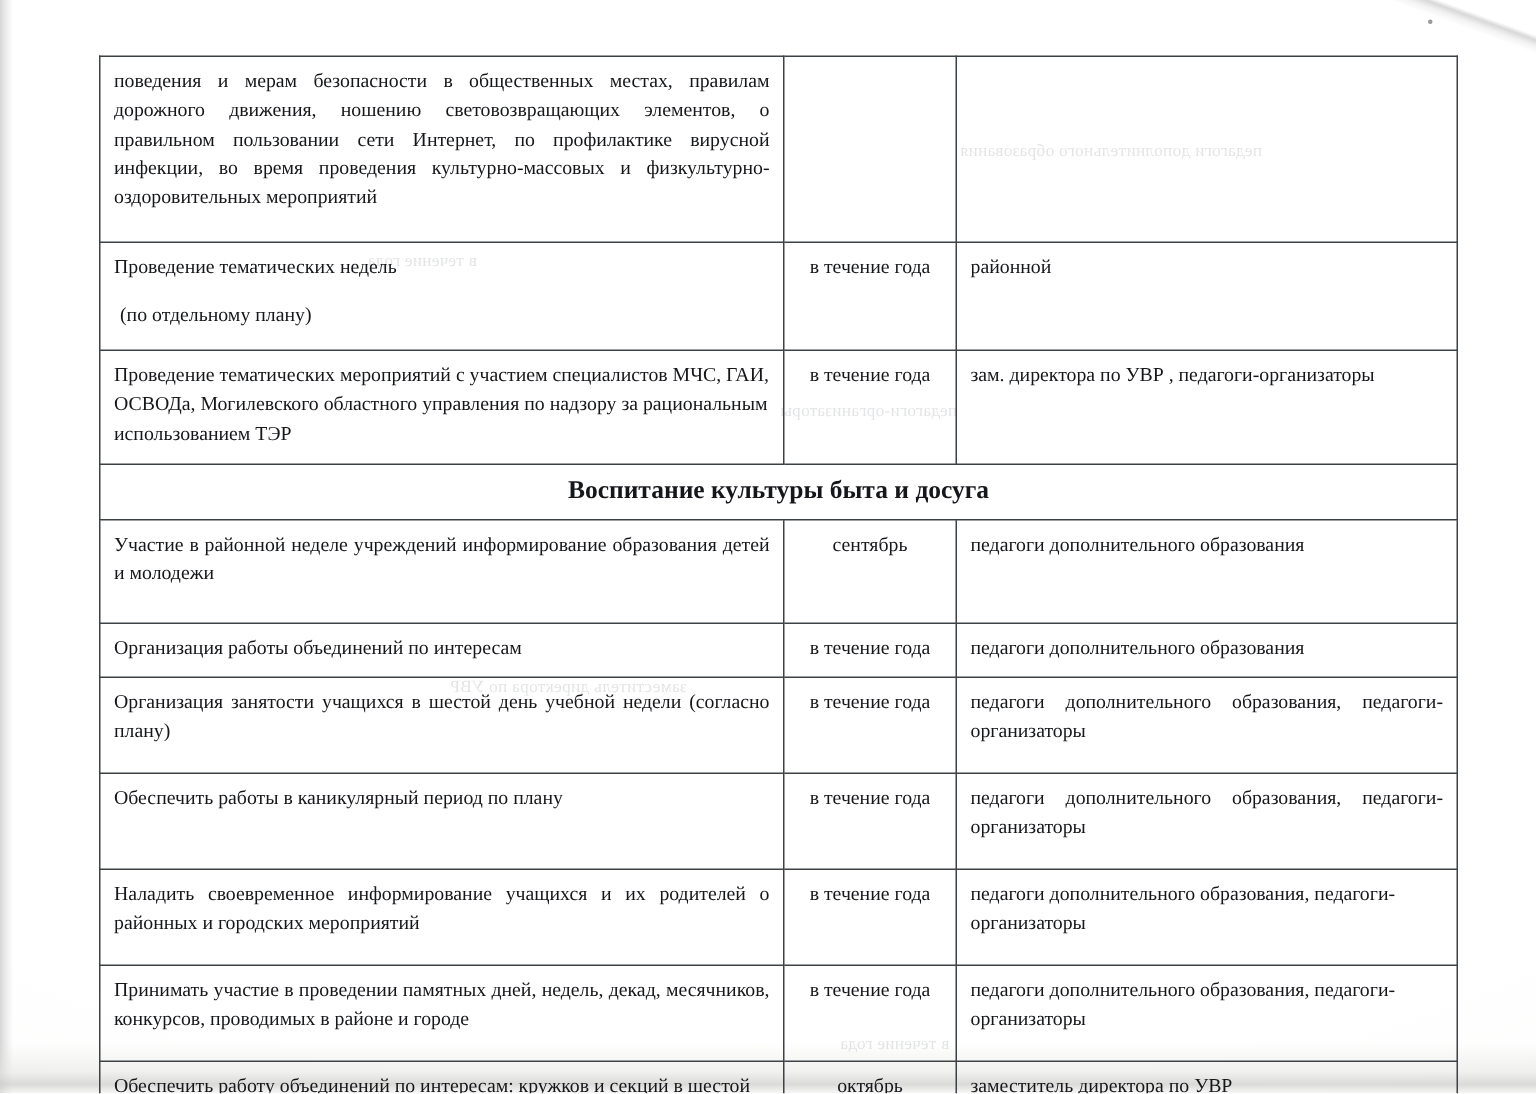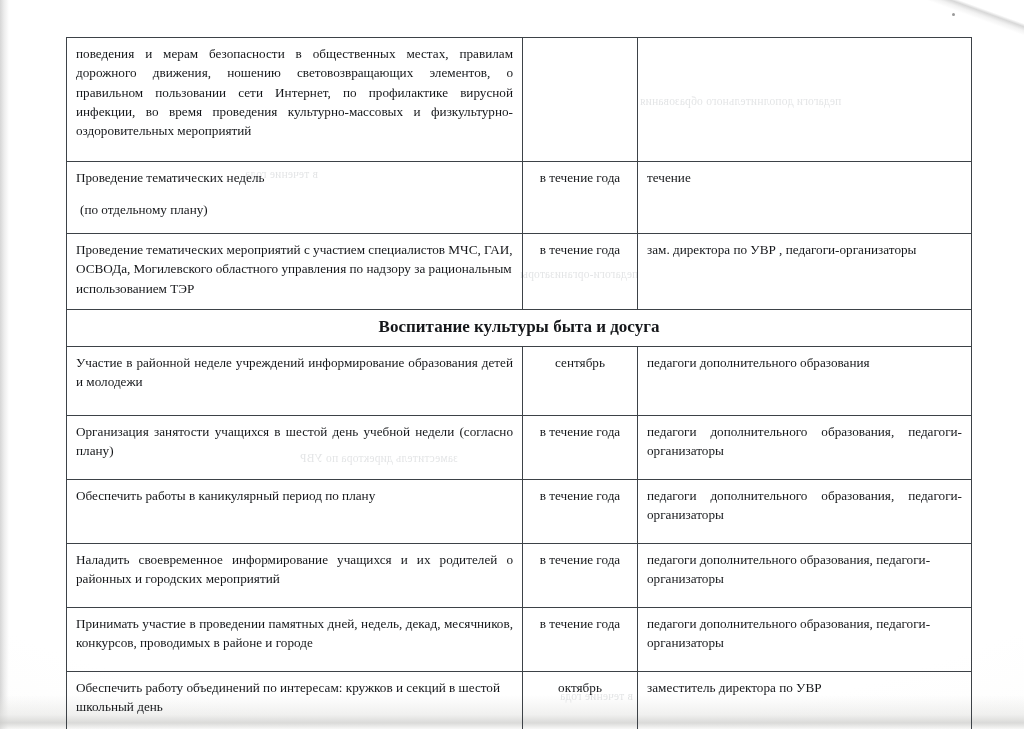--- a/index.html
+++ b/index.html
@@ -138,39 +138,44 @@
         <td class="t-left"></td>
       </tr>
 
       <tr>
         <td class="t-left" style="height:58px;">
           <span>Проведение тематических недель</span>
           <span class="gap-line"></span>
           <span class="indent-line">(по отдельному плану)</span>
         </td>
         <td class="t-center">в течение года</td>
-        <td class="t-left">течение</td>
+        <td class="t-left">районной</td>
       </tr>
 
       <tr>
         <td class="t-left" style="height:62px;">Проведение тематических мероприятий  с участием специалистов МЧС, ГАИ, ОСВОДа, Могилевского областного управления по надзору за рациональным использованием ТЭР</td>
         <td class="t-center">в течение года</td>
         <td class="t-left">зам. директора по УВР ,  педагоги-организаторы</td>
       </tr>
 
       <tr class="section-header">
         <td colspan="3">Воспитание культуры быта и досуга</td>
       </tr>
 
       <tr>
         <td class="t-justify" style="height:55px;">Участие в районной неделе учреждений информирование образования детей и молодежи</td>
         <td class="t-center v-mid">сентябрь</td>
         <td class="t-left v-bot">педагоги дополнительного образования</td>
       </tr>
 
+      <tr>
+        <td class="t-left" style="height:22px;">Организация работы объединений по интересам</td>
+        <td class="t-center">в течение года</td>
+        <td class="t-left">педагоги дополнительного образования</td>
+      </tr>
 
       <tr>
         <td class="t-justify" style="height:50px;">Организация занятости учащихся в шестой день учебной недели (согласно плану)</td>
         <td class="t-center">в течение года</td>
         <td class="t-justify">педагоги дополнительного образования, педагоги-организаторы</td>
       </tr>
 
       <tr>
         <td class="t-left v-mid" style="height:50px;">Обеспечить работы в каникулярный период по плану</td>
         <td class="t-center v-mid">в течение года</td>

